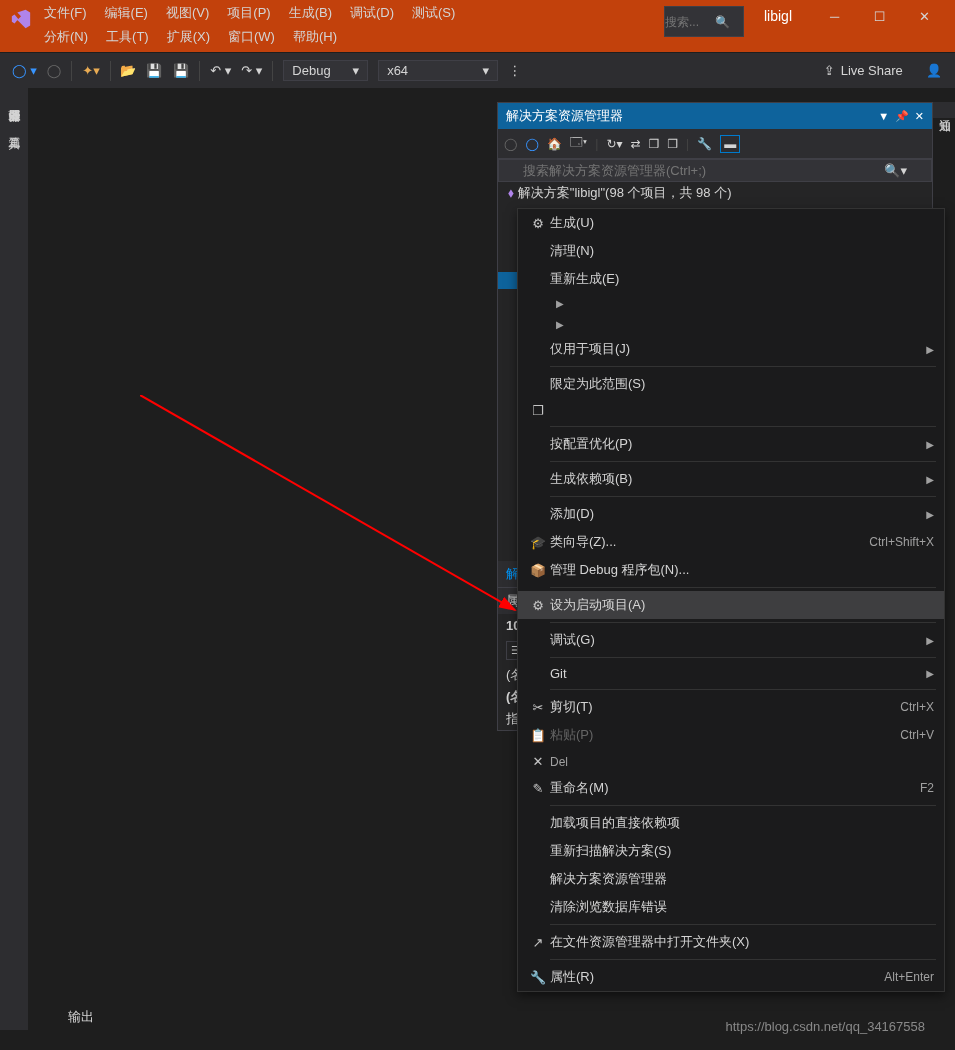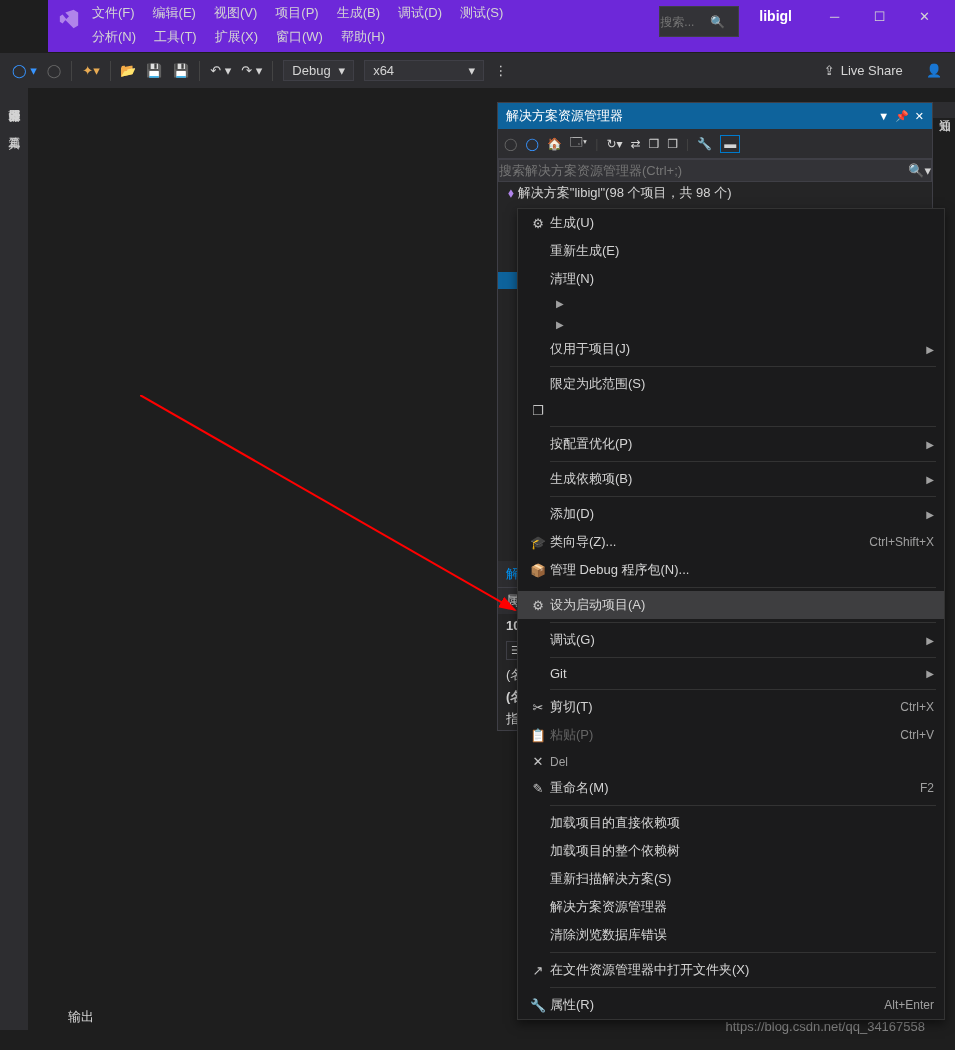--- a/index.html
+++ b/index.html
@@ -1,45 +1,45 @@
 <!DOCTYPE html>
 <html><head>
 <meta charset="utf-8">
 <style>
 * { margin: 0; padding: 0; box-sizing: border-box; font-family: "Microsoft YaHei", "Segoe UI", sans-serif; font-size: 13px; }
 body { background: #1e1e1e; color: #d4d4d4; width: 955px; height: 1050px; overflow: hidden; position: relative; }
-.titlebar { display: flex; align-items: flex-start; background: #6d28d9; height: 52px; padding: 0 8px; margin-left: 48px; }
+.titlebar { display: flex; align-items: flex-start; background: #c2410c; height: 52px; padding: 0 8px; }
 .vs-logo { width: 26px; height: 26px; margin: 6px 10px 0 0; display: flex; align-items: center; justify-content: center; }
 .vs-logo svg { width: 22px; height: 22px; }
 .menu-rows { display: flex; flex-direction: column; flex: 1; }
 .menu-row { display: flex; gap: 18px; padding: 4px 0 2px 0; }
 .menu-item { color: #d4d4d4; cursor: pointer; font-size: 13px; }
 .search-box { background: #333337; border: 1px solid #3f3f46; width: 80px; height: 31px; margin: 6px 10px 0 0; display: flex; align-items: center; padding: 0 0; }
 .search-box input { background: transparent; border: none; color: #999; width: 50px; font-size: 12px; outline: none; }
 .search-icon { color: #d4d4d4; font-size: 12px; }
-.title-text { color: #fff; font-weight: bold; margin: 8px 20px 0 10px; font-size: 14px; }
+.title-text { color: #fff; font-weight: normal; margin: 8px 20px 0 10px; font-size: 14px; }
 .win-controls { display: flex; gap: 0; margin-left: auto; }
 .win-btn { width: 45px; height: 32px; display: flex; align-items: center; justify-content: center; color: #d4d4d4; cursor: pointer; }
 .toolbar { background: #2d2d30; height: 36px; display: flex; align-items: center; padding: 0 12px; gap: 10px; border-top: 1px solid #1e1e1e; }
 .tb-btn { color: #d4d4d4; cursor: pointer; display: flex; align-items: center; gap: 2px; }
 .tb-sep { width: 1px; height: 20px; background: #444; }
-.tb-dropdown { background: #333337; border: 1px solid #3f3f46; padding: 2px 8px; display: flex; align-items: center; gap: 8px; color: #d4d4d4; font-size: 13px; }
+.tb-dropdown { background: #333337; border: 1px solid #3f3f46; padding: 2px 8px; display: flex; align-items: center; gap: 22px; color: #d4d4d4; font-size: 13px; }
 .live-share { margin-left: auto; display: flex; align-items: center; gap: 6px; color: #d4d4d4; font-size: 14px; }
 .main-area { display: flex; height: calc(100% - 88px - 20px); position: relative; }
 .left-tabs { width: 28px; background: #2d2d30; display: flex; flex-direction: column; padding-top: 8px; gap: 20px; align-items: center; }
 .vert-tab { writing-mode: vertical-rl; color: #d4d4d4; font-size: 12px; cursor: pointer; padding: 4px 2px; }
 .editor-area { flex: 1; background: #1e1e1e; position: relative; }
 .output-tab { position: absolute; bottom: 4px; left: 40px; color: #d4d4d4; font-size: 13px; }
 .solution-panel { position: absolute; right: 22px; top: 102px; width: 436px; background: #252526; border: 1px solid #3f3f46; }
 .panel-header { background: #0e639c; color: #fff; padding: 4px 8px; display: flex; align-items: center; font-size: 13px; }
 .panel-header-controls { margin-left: auto; display: flex; gap: 6px; }
 .panel-header-controls span { cursor: pointer; font-size: 11px; }
 .panel-toolbar { background: #2d2d30; padding: 4px 6px; display: flex; align-items: center; gap: 8px; border-bottom: 1px solid #3f3f46; }
 .panel-toolbar span { color: #d4d4d4; cursor: pointer; font-size: 12px; }
-.panel-search { background: #333337; border: 1px solid #3f3f46; padding: 3px 0; display: flex; align-items: center; }
+.panel-search { background: #333337; border: 1px solid #3f3f46; padding: 3px 24px; display: flex; align-items: center; }
 .panel-search input { background: transparent; border: none; color: #999; flex: 1; outline: none; font-size: 13px; }
 .tree { background: #252526; max-height: 620px; overflow: hidden; }
 .tree-item { display: flex; align-items: center; padding: 2px 8px; color: #d4d4d4; font-size: 13px; cursor: pointer; gap: 4px; }
 .tree-item.solution { color: #d4d4d4; padding-left: 10px; }
 .tree-item.selected { background: #0e639c; color: #fff; }
 .tree-expand { color: #aaa; width: 10px; text-align: center; font-size: 10px; }
 .tree-icon { width: 14px; display: inline-flex; justify-content: center; }
 .dot-red { width: 6px; height: 6px; background: #c74e4e; border-radius: 50%; display: inline-block; }
 .proj-icon { font-size: 11px; }
 .panel-tabs { background: #2d2d30; padding: 4px 8px; font-size: 12px; color: #0097fb; }
@@ -352,25 +352,25 @@
   </div>
 </div>
 
 <div class="context-menu">
   <div class="ctx-item">
       <span class="ctx-icon">⚙</span>
       <span class="ctx-label">生成(U)</span>
     </div>
   <div class="ctx-item">
       <span class="ctx-icon"></span>
+      <span class="ctx-label">清理(N)</span>
+    </div>
+  <div class="ctx-item">
+      <span class="ctx-icon"></span>
       <span class="ctx-label">重新生成(E)</span>
-    </div>
-  <div class="ctx-item">
-      <span class="ctx-icon"></span>
-      <span class="ctx-label">清理(N)</span>
     </div>
   <div class="ctx-item">
       <span class="ctx-icon"></span>
       <span class="ctx-arrow">▶</span>
     </div>
   <div class="ctx-item">
       <span class="ctx-icon"></span>
       <span class="ctx-arrow">▶</span>
     </div>
   <div class="ctx-item">
@@ -447,24 +447,20 @@
     </div>
   <div class="ctx-item">
       <span class="ctx-icon">✎</span>
       <span class="ctx-label">重命名(M)</span>
       <span class="ctx-shortcut">F2</span>
     </div>
   <div class="ctx-sep"></div>
   <div class="ctx-item">
       <span class="ctx-icon"></span>
       <span class="ctx-label">加载项目的直接依赖项</span>
-    </div>
-  <div class="ctx-item">
-      <span class="ctx-icon"></span>
-      <span class="ctx-label">加载项目的整个依赖树</span>
     </div>
   <div class="ctx-item">
       <span class="ctx-icon"></span>
       <span class="ctx-label">重新扫描解决方案(S)</span>
     </div>
   <div class="ctx-item">
       <span class="ctx-icon"></span>
       <span class="ctx-label">解决方案资源管理器</span>
     </div>
   <div class="ctx-item">

